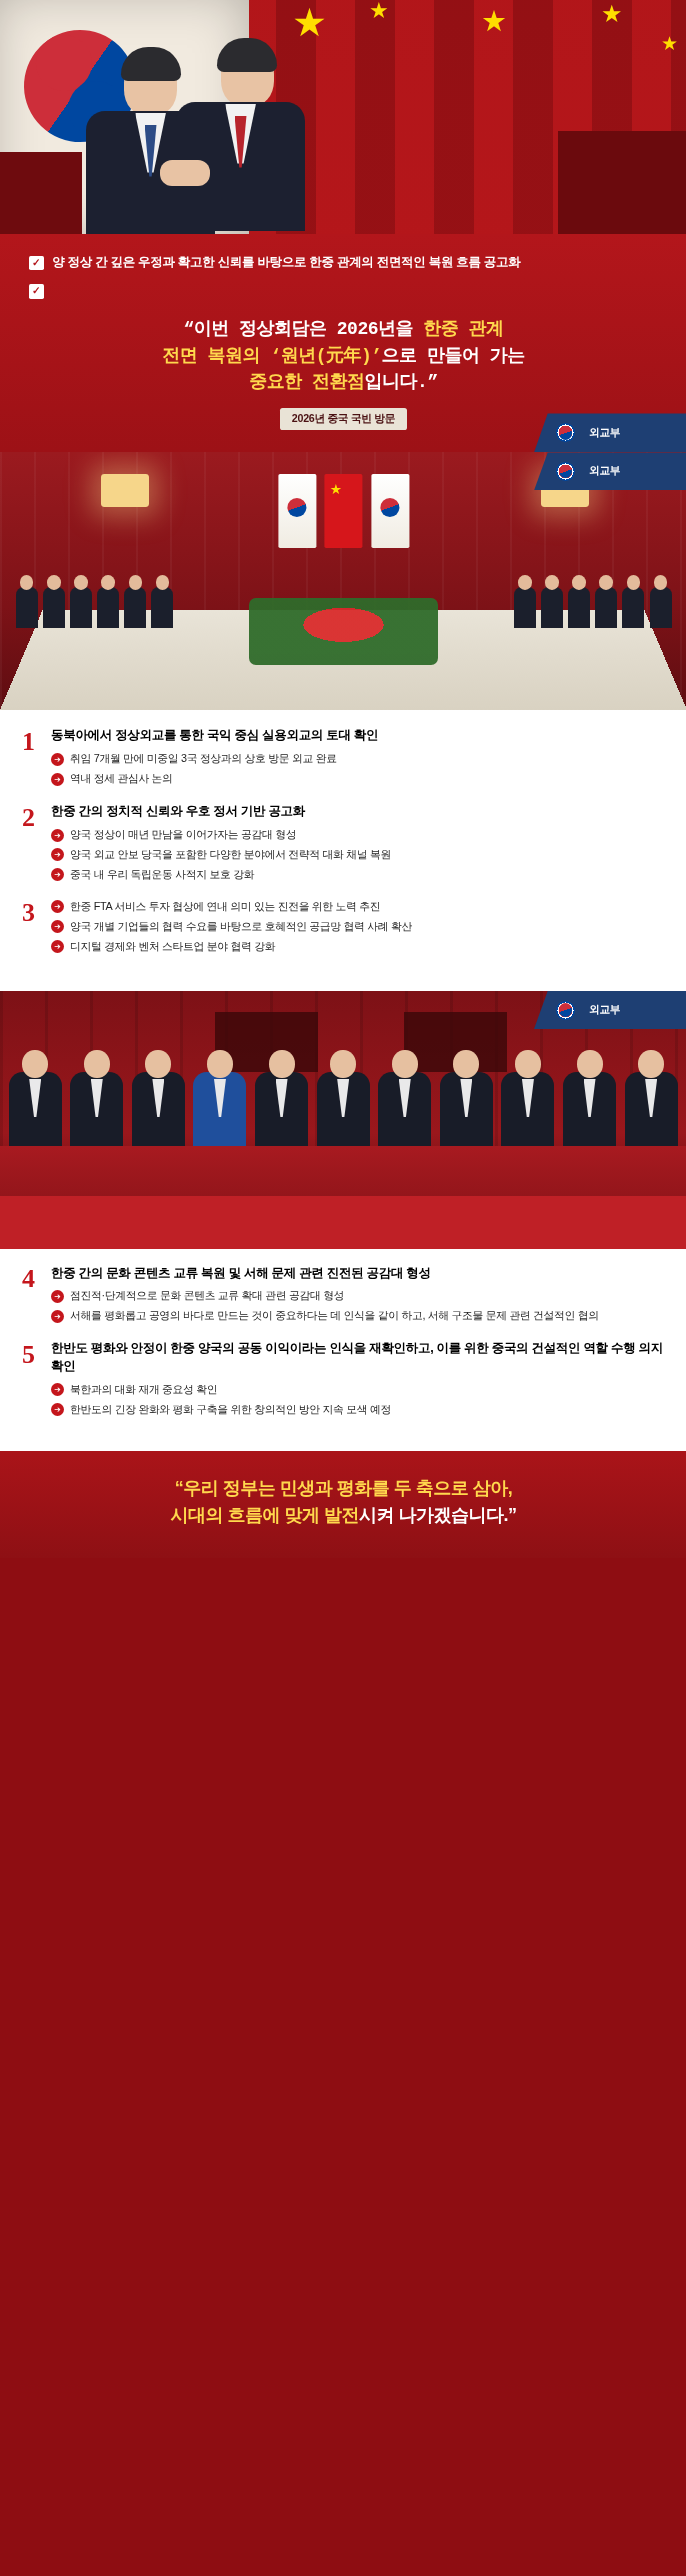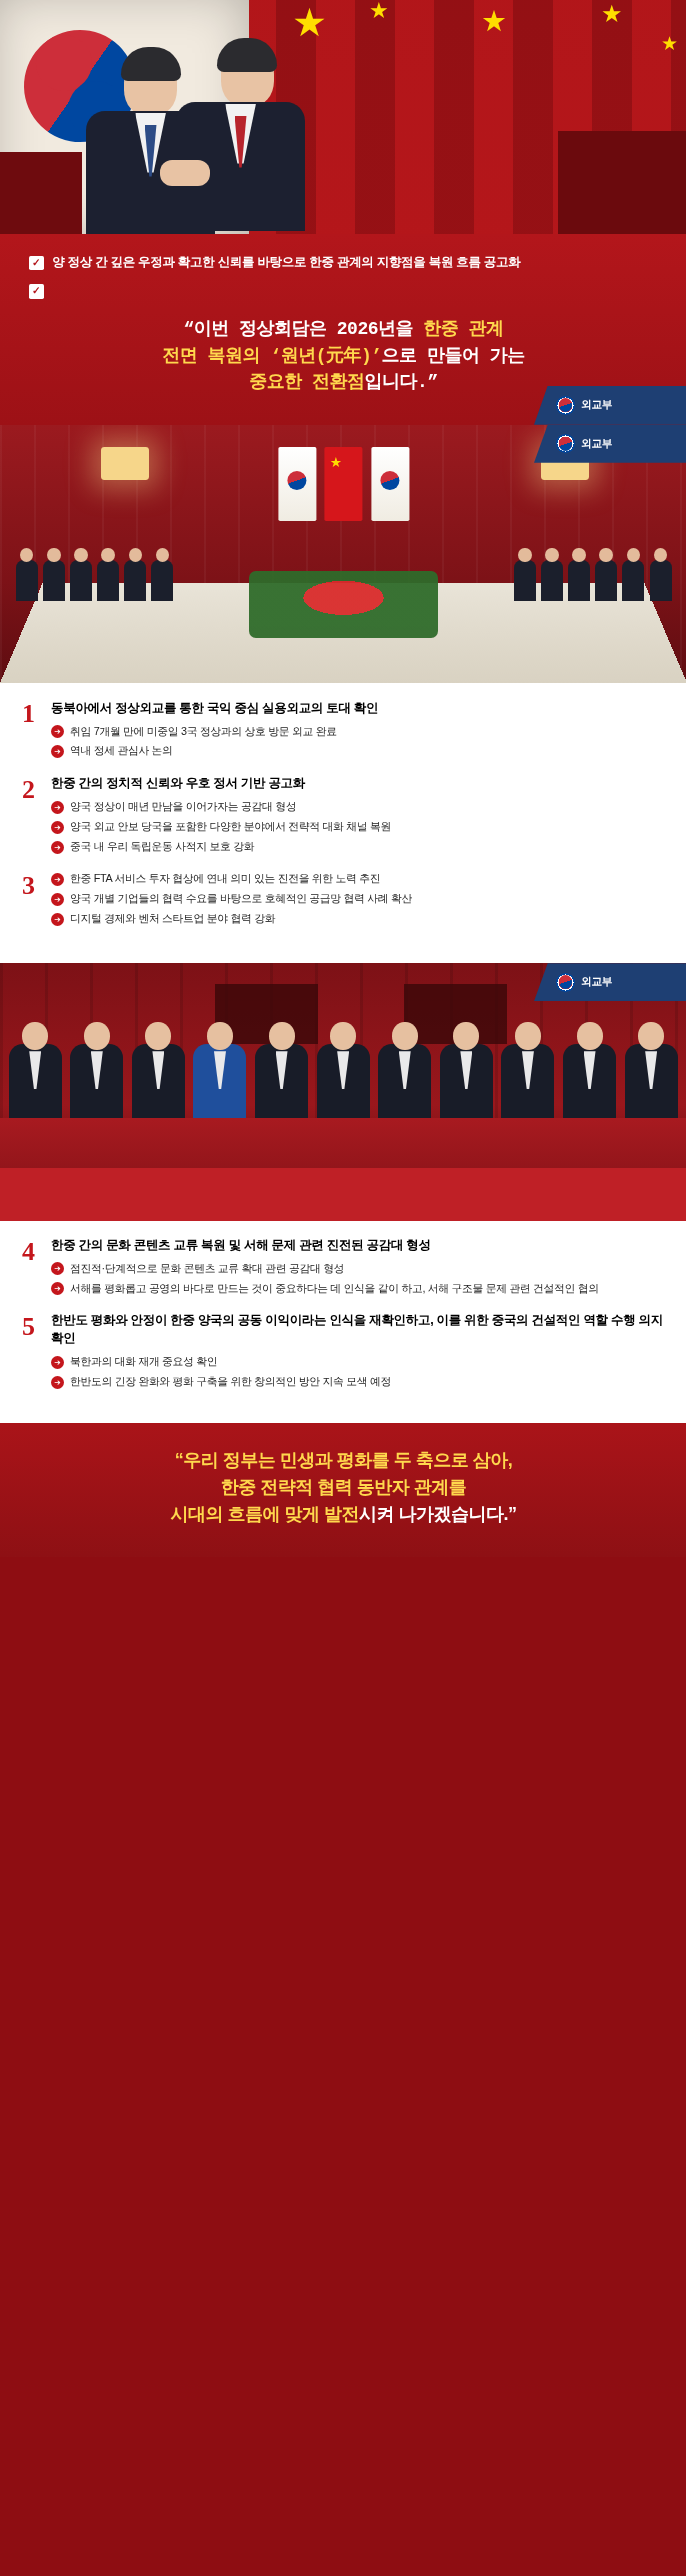--- a/index.html
+++ b/index.html
@@ -88,21 +88,21 @@
     font-size:10.7px; font-weight:bold; padding:4.3px 12px; border-radius:2.6px;
     letter-spacing:-0.3px;
   }
   .tag2 { background:#f2ece0; margin-top:7.7px; }
   .ribbon {
     position:absolute; right:0; bottom:0; width:153px; height:39px;
     background:#1e3f73;
     clip-path:polygon(13.7px 0,100% 0,100% 100%,0 100%);
     display:flex; align-items:center; padding-left:22px;
   }
-  .mofa { display:flex; align-items:center; gap:6px;}
+  .mofa { display:flex; align-items:center; gap:14px;}
   .mofa .emblem {
     width:19px; height:19px; border-radius:50%;
     background:radial-gradient(circle at 50% 50%, #fff 0 32%, #cd2e3a 32% 52%, #fff 52% 60%, #0047a0 60% 100%);
     position:relative;
   }
   .mofa .emblem:after{
     content:""; position:absolute; inset:2.6px; border-radius:50%;
     background:linear-gradient(160deg,#cd2e3a 0 50%,#0047a0 50% 100%);
   }
   .mofa .mlabel{ color:#fff; font-size:10.7px; font-weight:bold; letter-spacing:-0.3px;}
@@ -218,32 +218,35 @@
           <div class="fig-tie tie-red"></div>
         </div>
     </div>
     <div class="handshake"></div>
   </div>
 
   <div class="redblock">
 
     <div class="chk-row">
       <div class="chk">✓</div>
-      <div class="chk-txt">양 정상 간 깊은 우정과 확고한 신뢰를 바탕으로 한중 관계의 지향점을 복원 흐름 공고화</div>
+      <div class="chk-txt">양 정상 간 깊은 우정과 확고한 신뢰를 바탕으로 한중 관계의 전면적인 복원 흐름 공고화</div>
     </div>
     <div class="chk-row">
       <div class="chk">✓</div>
     </div>
 
     <div class="quote">
       <div><span>“이번 정상회담은 2026년을 </span><span class="hl">한중 관계</span></div>
       <div><span class="hl">전면 복원의 ‘원년(元年)’</span><span>으로 만들어 가는</span></div>
       <div><span class="hl">중요한 전환점</span><span>입니다.”</span></div>
     </div>
 
+    <div class="tag-line">
+      <span class="tag">2026년 중국 국빈 방문</span>
+    </div>
 
     <div class="ribbon">
       <div class="mofa">
         <span class="emblem"></span>
         <span class="mlabel">외교부</span>
       </div>
     </div>
   </div>
 
   <div class="photo2">
@@ -395,19 +398,18 @@
           <span class="subtxt">한반도의 긴장 완화와 평화 구축을 위한 창의적인 방안 지속 모색 예정</span>
         </div>
       </div>
     </div>
 
   </div>
 
   <div class="finalquote">
     <div class="fq">
       <div class="hl">“우리 정부는 민생과 평화를 두 축으로 삼아,</div>
-      <div class="hl">한중 전략적 협력 동반자 관계를</div>
       <div><span class="hl">시대의 흐름에 맞게 발전</span><span>시켜 나가겠습니다.”</span></div>
     </div>
   </div>
 
 </div>
 
 
 </body></html>

